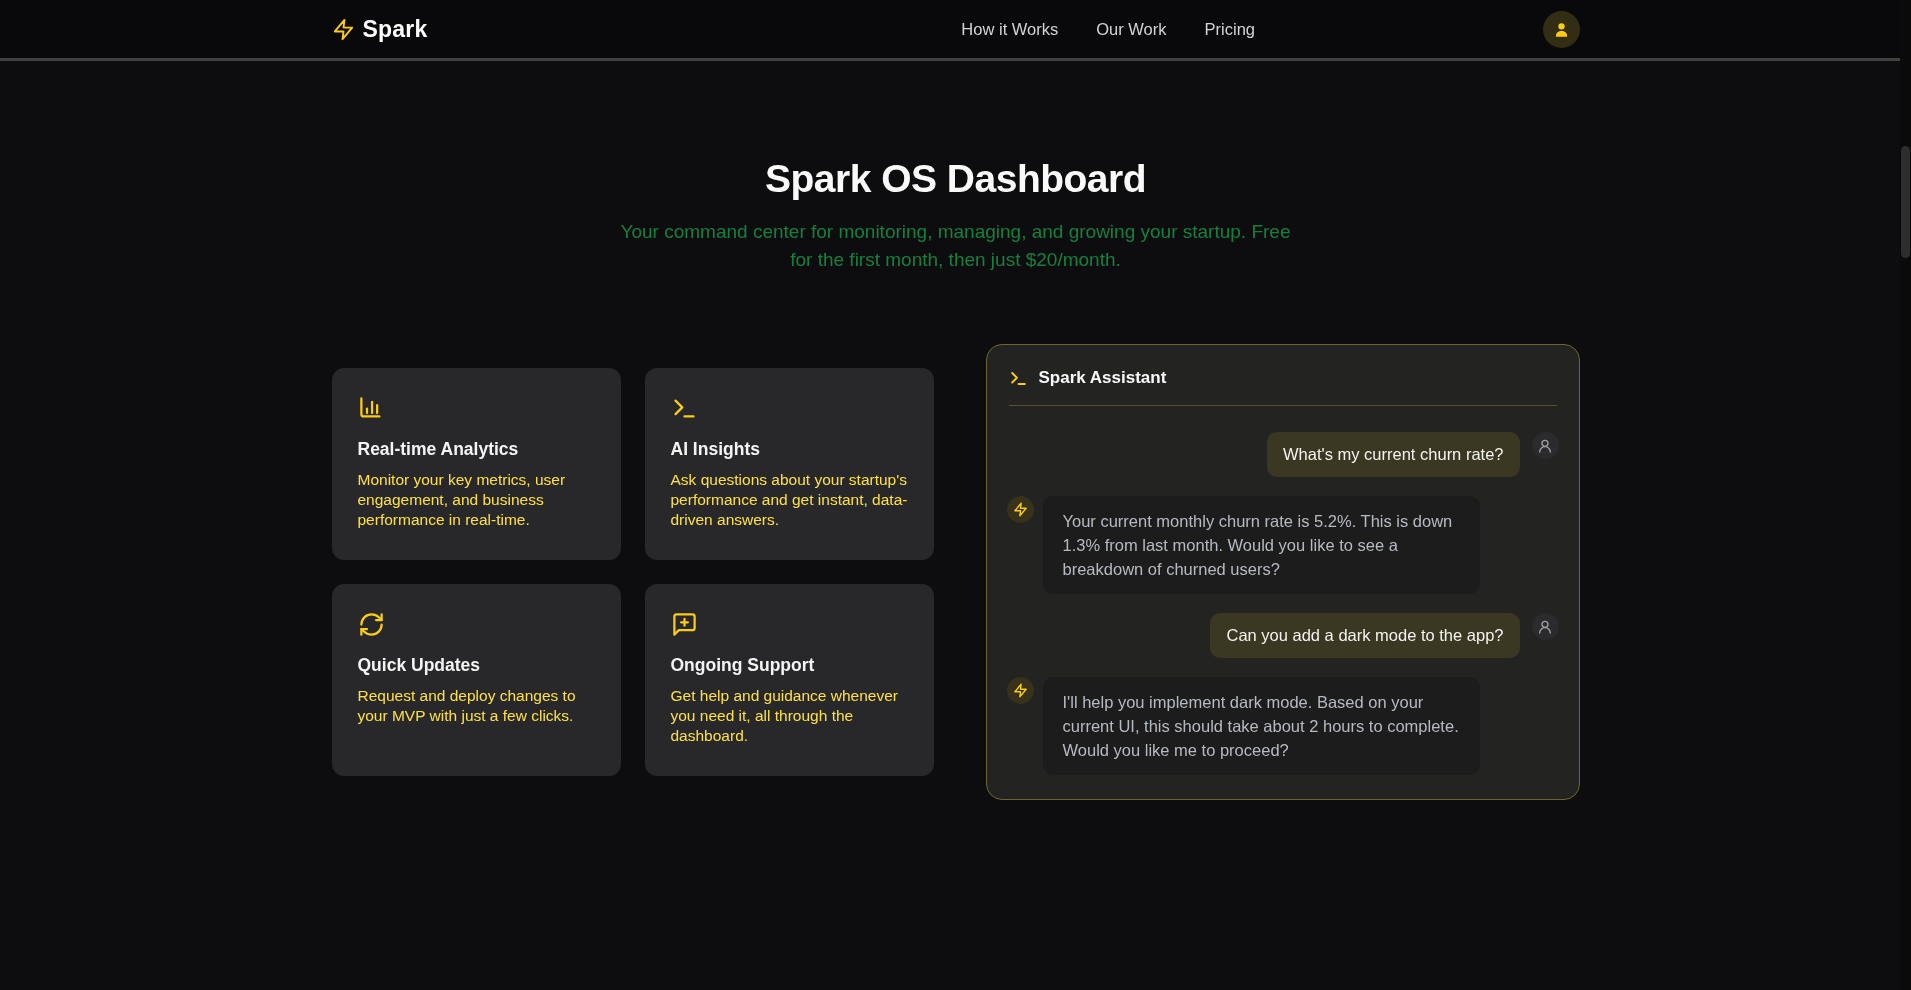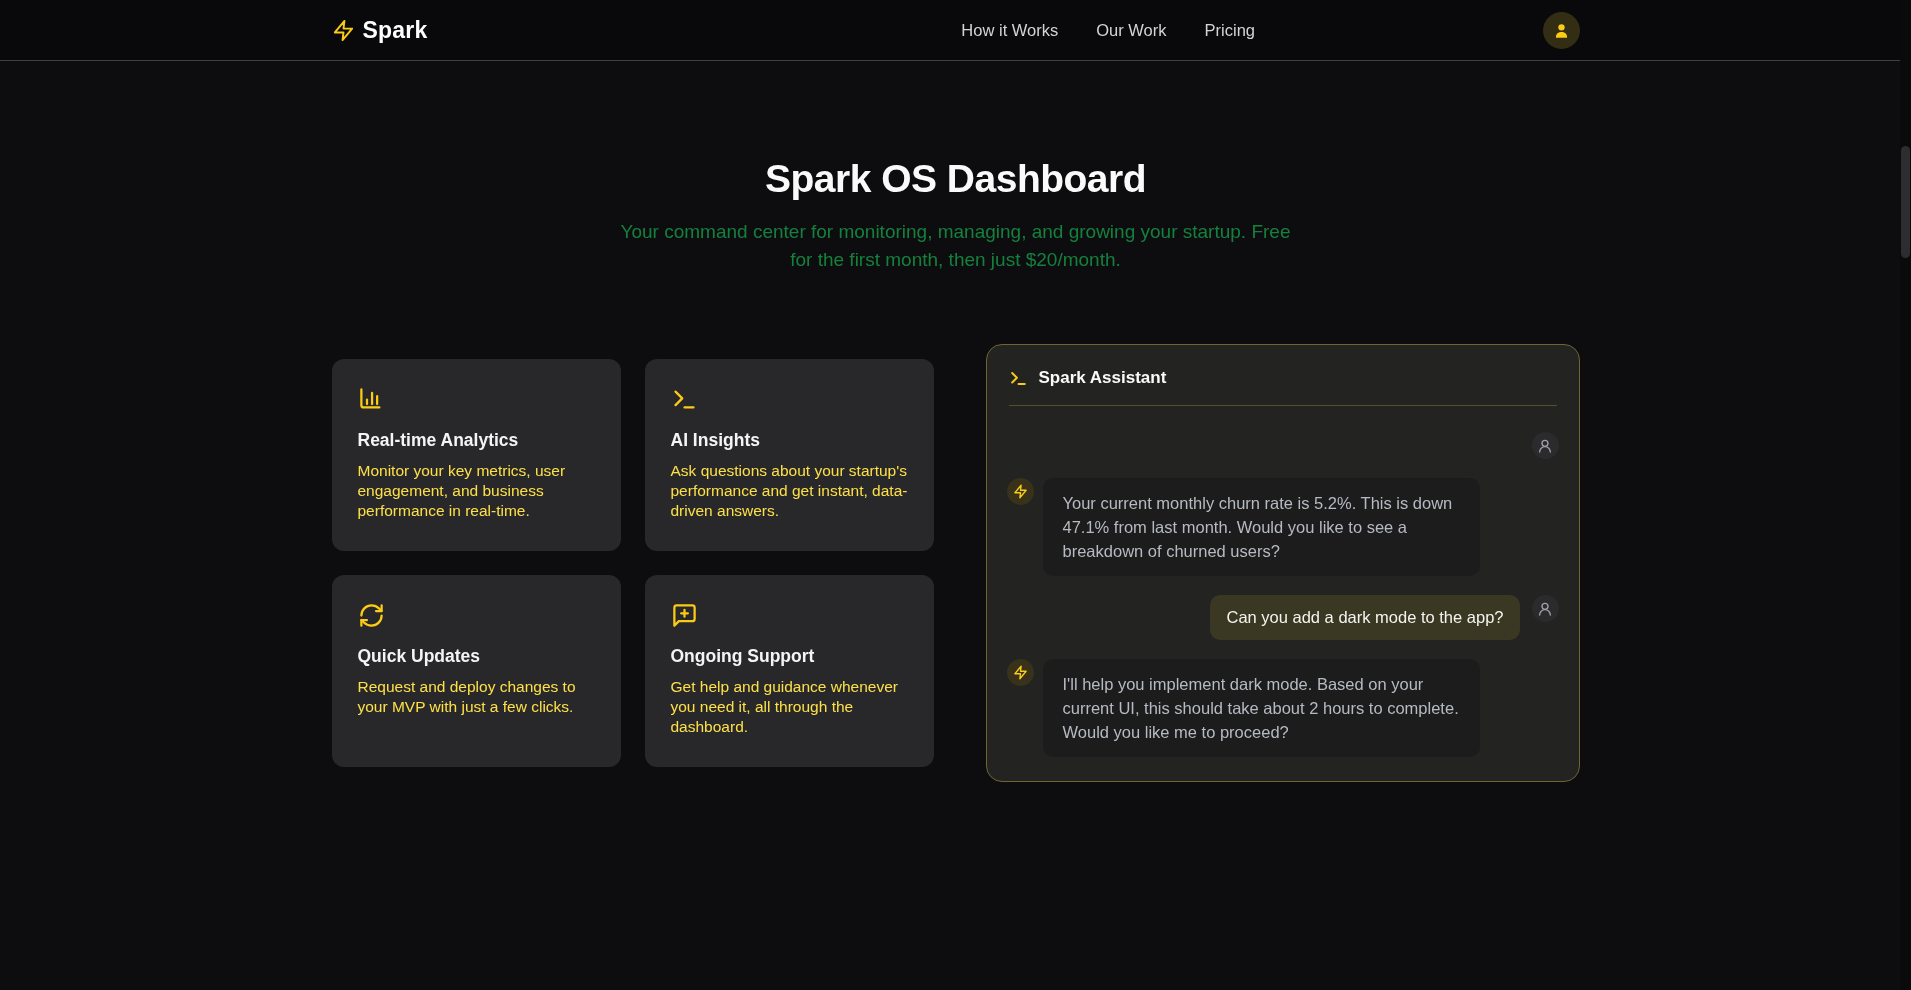--- a/index.html
+++ b/index.html
@@ -6,21 +6,21 @@
   html,body { width:1911px; height:990px; overflow:hidden; }
   body {
     background:#0d0d0f;
     font-family:"Liberation Sans", sans-serif;
     color:#fafafa;
     position:relative;
   }
 
   
   .navbar {
-    height:61px; background:#09090b; border-bottom:1px solid #404040;
+    height:61px; background:#09090b; border-bottom:3px solid #404040;
   }
   .navbar-inner {
     width:1248px; height:100%; margin:0 auto;
     display:flex; align-items:center; justify-content:space-between;
   }
   .brand { display:flex; align-items:center; gap:8px; }
   .brand-name { font-size:23px; font-weight:bold; color:#fff; letter-spacing:.2px; }
   .nav-links { display:flex; align-items:center; gap:38px; position:absolute; left:50%; transform:translateX(2%); }
   .nav-link { color:#d4d4d8; font-size:16.5px; cursor:pointer; }
   .avatar-btn {
@@ -185,39 +185,40 @@
             <line x1="12" y1="19" x2="20" y2="19"></line>
           </svg>
       </span>
       <span class="chat-title">Spark Assistant</span>
     </div>
     <div class="chat-divider"></div>
 
     <div class="chat-messages">
 
       <div class="msg-row user">
+        <div class="bubble user-b">What's my current churn rate?</div>
         <span class="msg-avatar user-av">
           <span>
             <svg width="16" height="16" viewBox="0 0 24 24" fill="none" stroke="#a1a1aa" stroke-width="2" stroke-linecap="round">
                 <circle cx="12" cy="8" r="4.5"></circle>
                 <path d="M20 21a8 8 0 0 0-16 0"></path>
               </svg>
           </span>
         </span>
       </div>
 
       <div class="msg-row bot">
         <span class="msg-avatar bot-av">
           <span>
             <svg width="15" height="15" viewBox="0 0 24 24" fill="none" stroke="#facc15" stroke-width="2.2" stroke-linecap="round" stroke-linejoin="round">
                 <polygon points="13 2 3 14 12 14 11 22 21 10 12 10 13 2"></polygon>
               </svg>
           </span>
         </span>
-        <div class="bubble bot-b">Your current monthly churn rate is 5.2%. This is down 47.1% from last month. Would you like to see a breakdown of churned users?</div>
+        <div class="bubble bot-b">Your current monthly churn rate is 5.2%. This is down 1.3% from last month. Would you like to see a breakdown of churned users?</div>
       </div>
 
       <div class="msg-row user">
         <div class="bubble user-b">Can you add a dark mode to the app?</div>
         <span class="msg-avatar user-av">
           <span>
             <svg width="16" height="16" viewBox="0 0 24 24" fill="none" stroke="#a1a1aa" stroke-width="2" stroke-linecap="round">
                 <circle cx="12" cy="8" r="4.5"></circle>
                 <path d="M20 21a8 8 0 0 0-16 0"></path>
               </svg>

